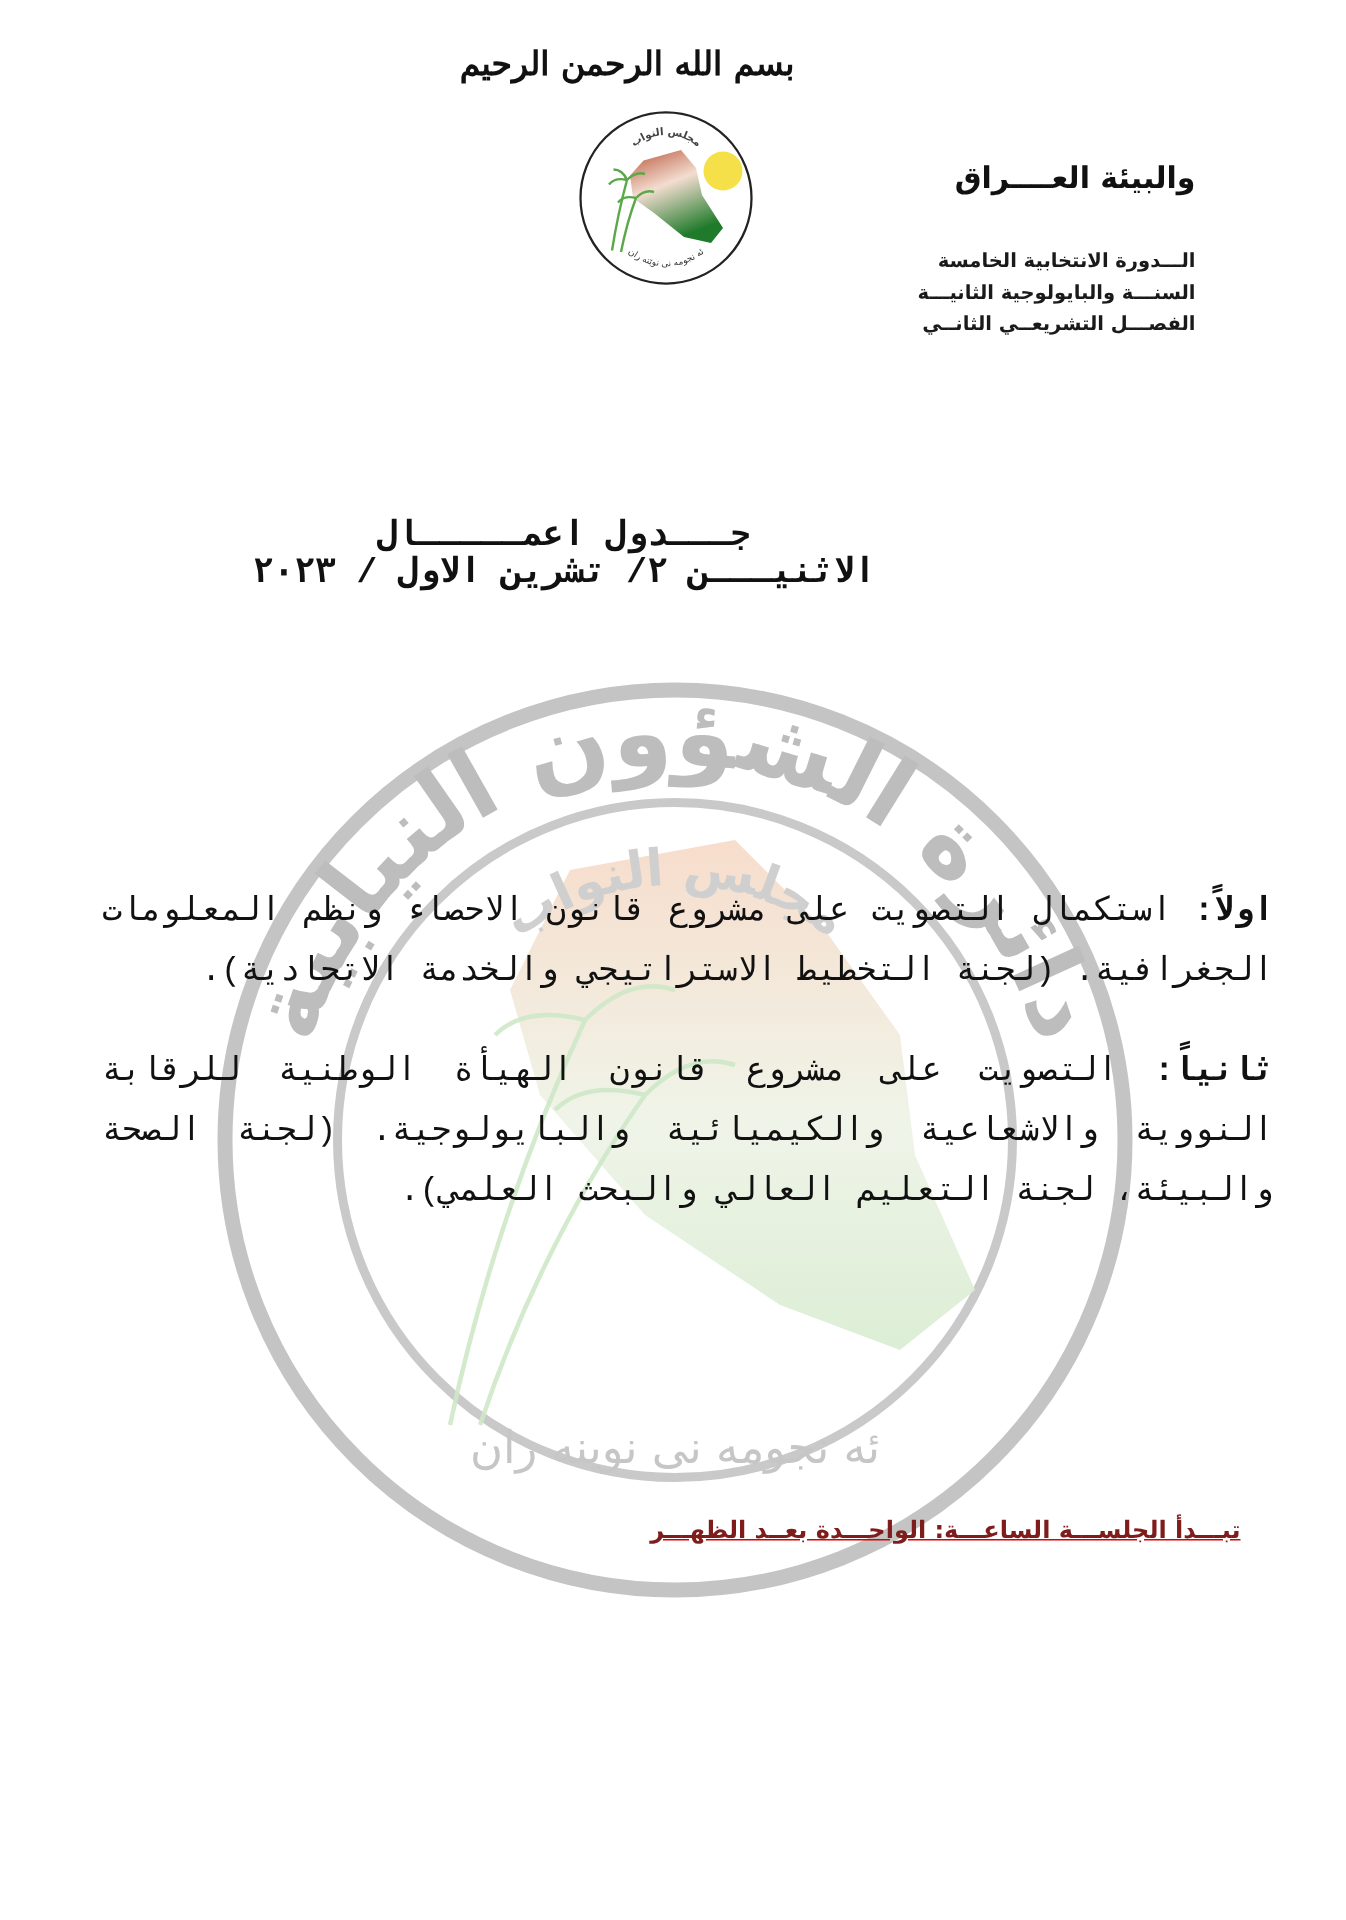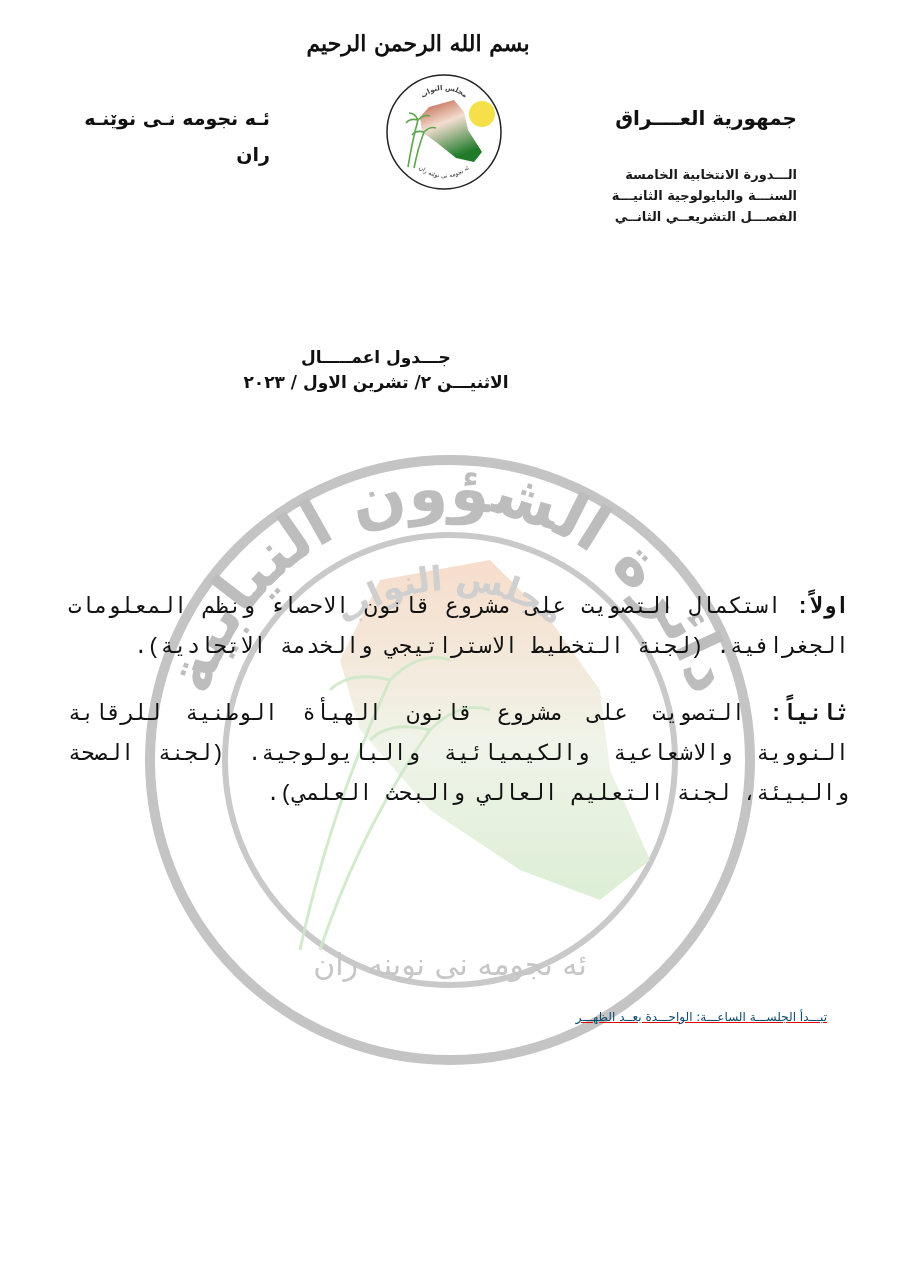--- a/index.html
+++ b/index.html
@@ -86,22 +86,23 @@
       height: 120px;
     }
     .agenda-title {
       position: absolute;
       top: 345px;
       left: 0;
       width: 752px;
       text-align: center;
       direction: rtl;
       font-weight: bold;
-      font-size: 17px;
+      font-size: 23px;
       line-height: 25px;
+      font-family: Liberation Mono, monospace;
     }
     .quran {
       position: absolute;
       top: 533px;
       right: 80px;
       direction: rtl;
       font-weight: bold;
       font-size: 16px;
     }
     .items {
@@ -115,23 +116,23 @@
       font-size: 22px;
       line-height: 40px;
     }
     .item { margin-bottom: 27px; }
     .item .ordinal { font-weight: bold; }
     .start-time {
       position: absolute;
       top: 1010px;
       right: 70px;
       direction: rtl;
-      font-weight: normal;
-      font-size: 12px;
-      color: #0c4a6e;
+      font-weight: bold;
+      font-size: 16px;
+      color: #7f1d1d;
       text-decoration: underline;
       text-decoration-color: #e00000;
     }
   </style>
 </head>
 <body>
 
 <div class="page">
 
   <svg class="watermark" viewBox="0 0 640 640">
@@ -159,21 +160,21 @@
     <text font-family="DejaVu Sans, sans-serif" font-weight="bold" font-size="34" fill="#cfcfcf" direction="rtl">
       <textPath href="#arcInner" startOffset="50%" text-anchor="middle">مجلس النواب</textPath>
     </text>
     <text x="320" y="545" text-anchor="middle" font-family="DejaVu Sans, sans-serif" font-size="30" fill="#c6c6c6" direction="rtl">ئه نجومه نى نوينه ران</text>
   </svg>
 
   <div class="content">
     <div class="basmala">بسم الله الرحمن الرحيم</div>
 
     <div class="header-right">
-      <div class="big">جمهورية العــــراق</div>
+      <div class="big">والبيئة العــــراق</div>
       <div class="sub">
         <div>الـــدورة الانتخابية الخامسة</div>
         <div>السنـــة والبايولوجية الثانيـــة</div>
         <div>الفصـــل التشريعــي الثانــي</div>
       </div>
     </div>
 
     <svg class="logo" viewBox="0 0 120 120">
       <defs>
         <linearGradient id="mapGrad" x1="0" y1="0" x2="0.4" y2="1">
@@ -195,21 +196,20 @@
       </g>
       <text font-family="DejaVu Sans, sans-serif" font-size="7" font-weight="bold" fill="#444" direction="rtl">
         <textPath href="#logoArcTop" startOffset="50%" text-anchor="middle">مجلس النواب</textPath>
       </text>
       <text font-family="DejaVu Sans, sans-serif" font-size="6" fill="#333" direction="rtl">
         <textPath href="#logoArcBot" startOffset="50%" text-anchor="middle">ئه نجومه نى نوێنه ران</textPath>
       </text>
     </svg>
 
     <div class="header-left">
-      <div class="big">ئـه نجومه نـى نوێنـه ران</div>
     </div>
 
     <div class="agenda-title">
       <div>جـــدول اعمـــــال</div>
       <div>الاثنيـــن ٢/ تشرين الاول / ٢٠٢٣</div>
     </div>
 
 
     <div class="items">
       <div class="item">

